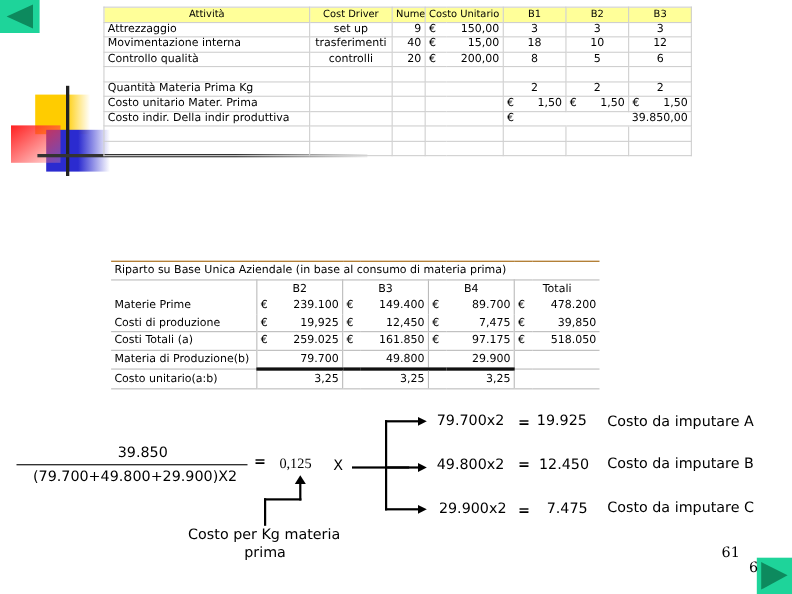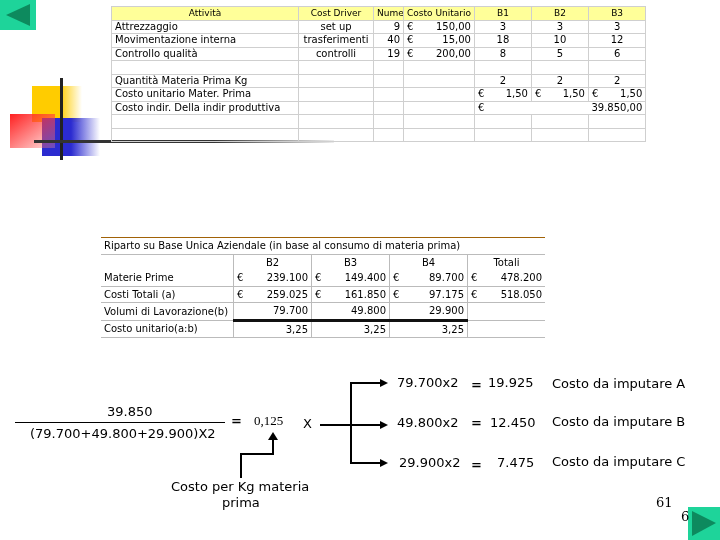--- a/index.html
+++ b/index.html
@@ -10,21 +10,21 @@
   .nav-btn{position:absolute;width:36px;height:30px;background:#1ed49a;}
   .nav-btn svg{position:absolute;left:0;top:0;}
   
   .deco-yellow{left:32px;top:86px;width:50px;height:36px;background:linear-gradient(to right,#ffcc00 55%,rgba(255,204,0,0));}
   .deco-red{left:10px;top:114px;width:45px;height:34px;background:linear-gradient(to bottom right,#ff2020,rgba(255,160,160,0.3));}
   .deco-blue{left:42px;top:118px;width:58px;height:38px;background:linear-gradient(to right,#2b2bd0 50%,rgba(43,43,208,0));}
   .deco-vline{left:60px;top:78px;width:3px;height:82px;background:#222;}
   .deco-hline{left:34px;top:140px;width:300px;height:3px;background:linear-gradient(to right,#333 60%,rgba(80,80,80,0.1));}
   
   table{border-collapse:collapse;}
-  .t1{position:absolute;left:111px;top:6px;font-size:10px;}
+  .t1{position:absolute;left:94px;top:6px;font-size:10px;}
   .t1 td{border:1px solid #cfcfcf;height:12.5px;padding:0 3px;white-space:nowrap;line-height:12px;}
   .t1 tr.hdr td{background:#ffff99;text-align:center;font-size:9px;}
   .t1 .c-act{width:180px;}
   .t1 .c-drv{width:68px;text-align:center;}
   .t1 .c-num{width:23px;text-align:right;}
   .t1 .c-eur{width:12px;border-right:none;}
   .t1 .c-cu{width:44px;text-align:right;border-left:none;}
   .t1 .c-b{width:50px;text-align:center;}
   
   .t2{position:absolute;left:101px;top:237px;font-size:10px;}
@@ -86,21 +86,21 @@
     <td class="c-num">40</td>
     <td class="c-eur">€</td>
     <td class="c-cu">15,00</td>
     <td class="c-b">18</td>
     <td class="c-b">10</td>
     <td class="c-b">12</td>
   </tr>
   <tr>
     <td class="c-act">Controllo qualità</td>
     <td class="c-drv">controlli</td>
-    <td class="c-num">19</td>
+    <td class="c-num">20</td>
     <td class="c-eur">€</td>
     <td class="c-cu">200,00</td>
     <td class="c-b">8</td>
     <td class="c-b">5</td>
     <td class="c-b">6</td>
   </tr>
   <tr>
         <td></td>
         <td></td>
         <td></td>
@@ -179,33 +179,44 @@
     <td style="border-left:none;">Materie Prime</td>
     <td style="width:10px;">€</td>
     <td class="num" style="width:55px;border-left:none;">239.100</td>
     <td style="width:10px;">€</td>
     <td class="num" style="width:55px;border-left:none;">149.400</td>
     <td style="width:10px;">€</td>
     <td class="num" style="width:55px;border-left:none;">89.700</td>
     <td style="width:10px;">€</td>
     <td class="num" style="width:55px;border-left:none;">478.200</td>
   </tr>
+  <tr>
+    <td style="border-left:none;">Costi di produzione</td>
+    <td>€</td>
+    <td class="num" style="border-left:none;">19,925</td>
+    <td>€</td>
+    <td class="num" style="border-left:none;">12,450</td>
+    <td>€</td>
+    <td class="num" style="border-left:none;">7,475</td>
+    <td>€</td>
+    <td class="num" style="border-left:none;">39,850</td>
+  </tr>
   <tr class="sep">
     <td style="border-left:none;">Costi Totali (a)</td>
     <td>€</td>
     <td class="num" style="border-left:none;">259.025</td>
     <td>€</td>
     <td class="num" style="border-left:none;">161.850</td>
     <td>€</td>
     <td class="num" style="border-left:none;">97.175</td>
     <td>€</td>
     <td class="num" style="border-left:none;">518.050</td>
   </tr>
   <tr class="sep">
-    <td style="border-left:none;">Volumi di Lavorazione(b)</td>
+    <td style="border-left:none;">Materia di Produzione(b)</td>
     <td colspan="2" class="num">79.700</td>
     <td colspan="2" class="num">49.800</td>
     <td colspan="2" class="num">29.900</td>
     <td colspan="2"></td>
   </tr>
   <tr class="thick bot">
     <td style="border-left:none;border-top:1px solid #bbb;">Costo unitario(a:b)</td>
     <td colspan="2" class="num">3,25</td>
     <td colspan="2" class="num">3,25</td>
     <td colspan="2" class="num">3,25</td>

